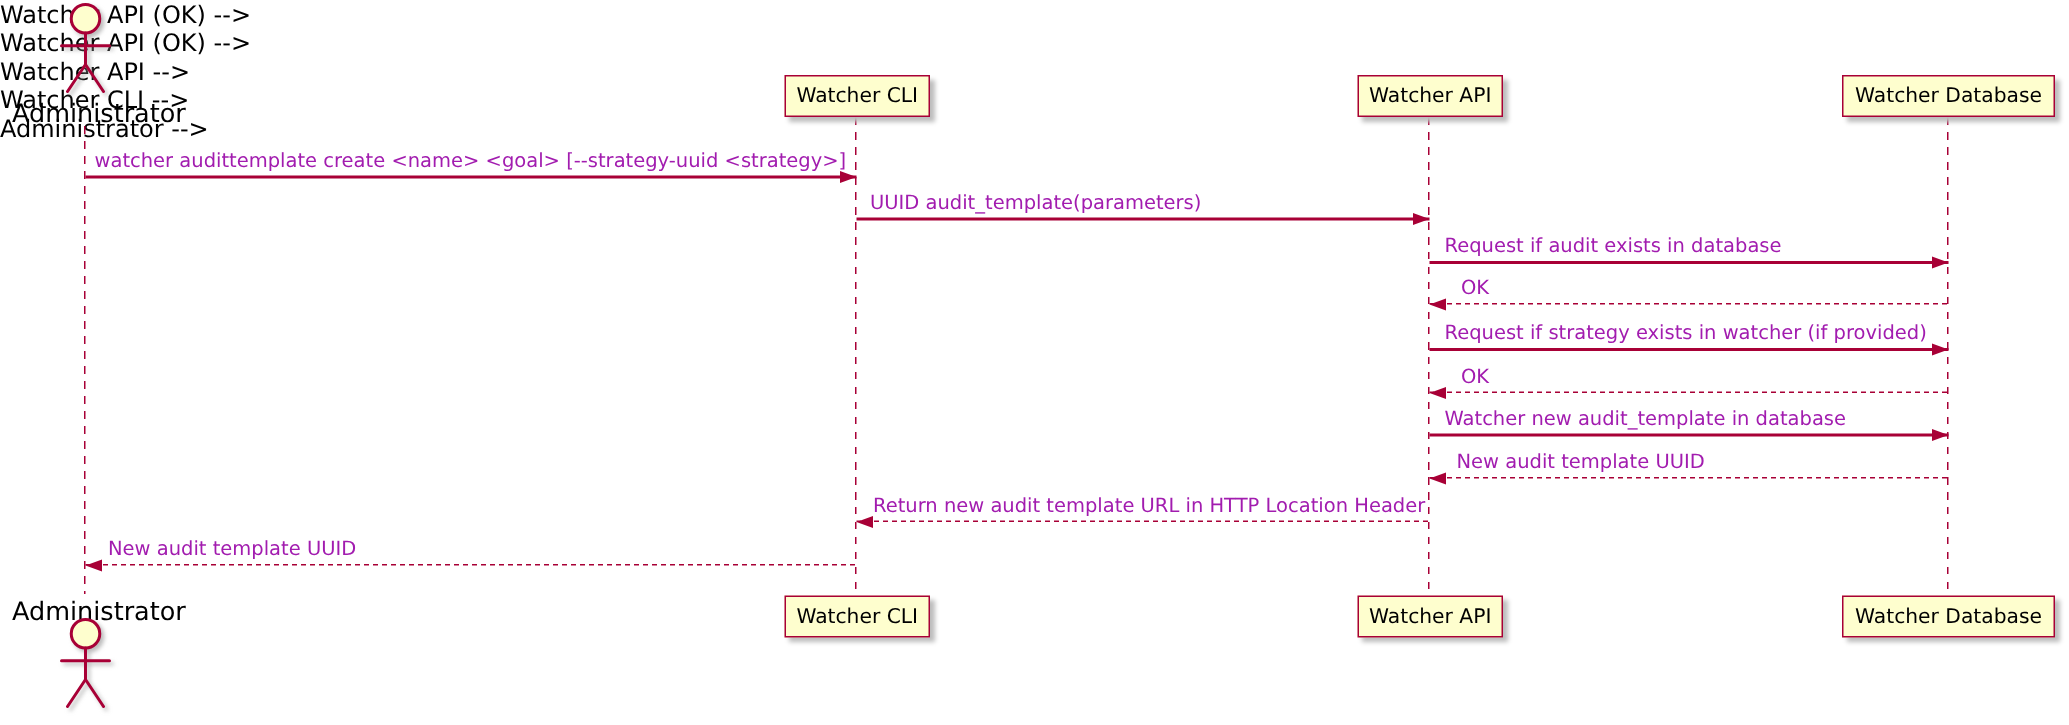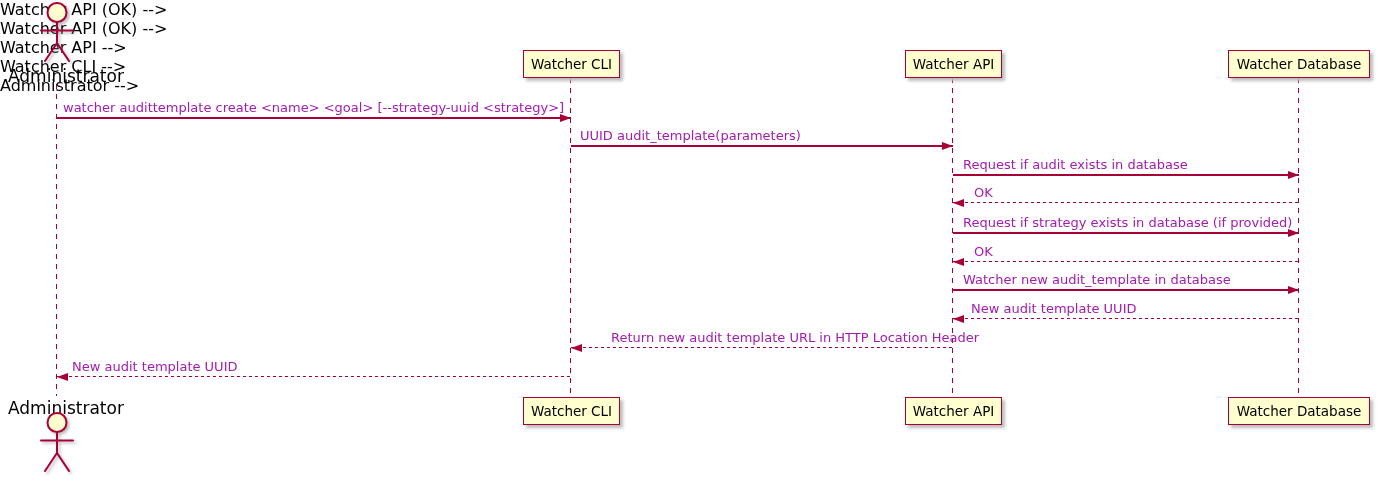--- a/index.html
+++ b/index.html
@@ -94,21 +94,21 @@
 
    Watcher API (OK) --&gt;
   <div>
     <div class="msg-label" style="left:974px;top:185px">OK</div>
     <div class="msg-line dashed" style="left:953px;top:202px;width:346px"></div>
     <div class="arrowhead left" style="left:953px;top:199px"></div>
   </div>
 
   
   <div>
-    <div class="msg-label" style="left:963px;top:215px">Request if strategy exists in database (if provided)</div>
+    <div class="msg-label" style="left:963px;top:215px">Request if strategy exists in watcher (if provided)</div>
     <div class="msg-line solid" style="left:953px;top:232px;width:346px"></div>
     <div class="arrowhead right" style="left:1288px;top:229px"></div>
   </div>
 
    Watcher API (OK) --&gt;
   <div>
     <div class="msg-label" style="left:974px;top:244px">OK</div>
     <div class="msg-line dashed" style="left:953px;top:261px;width:346px"></div>
     <div class="arrowhead left" style="left:953px;top:258px"></div>
   </div>
@@ -122,21 +122,21 @@
 
    Watcher API --&gt;
   <div>
     <div class="msg-label" style="left:971px;top:301px">New audit template UUID</div>
     <div class="msg-line dashed" style="left:953px;top:318px;width:346px"></div>
     <div class="arrowhead left" style="left:953px;top:315px"></div>
   </div>
 
    Watcher CLI --&gt;
   <div>
-    <div class="msg-label" style="left:611px;top:330px">Return new audit template URL in HTTP Location Header</div>
+    <div class="msg-label" style="left:582px;top:330px">Return new audit template URL in HTTP Location Header</div>
     <div class="msg-line dashed" style="left:571px;top:347px;width:382px"></div>
     <div class="arrowhead left" style="left:571px;top:344px"></div>
   </div>
 
    Administrator --&gt;
   <div>
     <div class="msg-label" style="left:72px;top:359px">New audit template UUID</div>
     <div class="msg-line dashed" style="left:57px;top:376px;width:514px"></div>
     <div class="arrowhead left" style="left:57px;top:373px"></div>
   </div>

